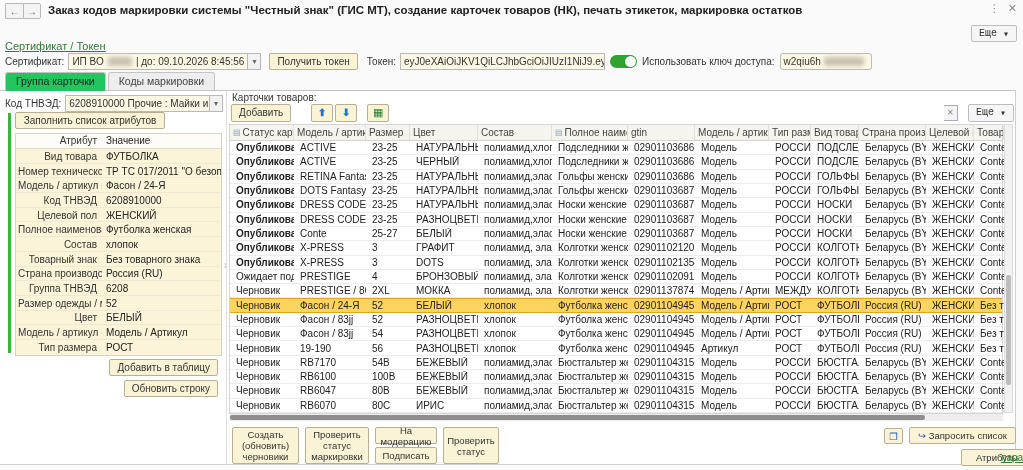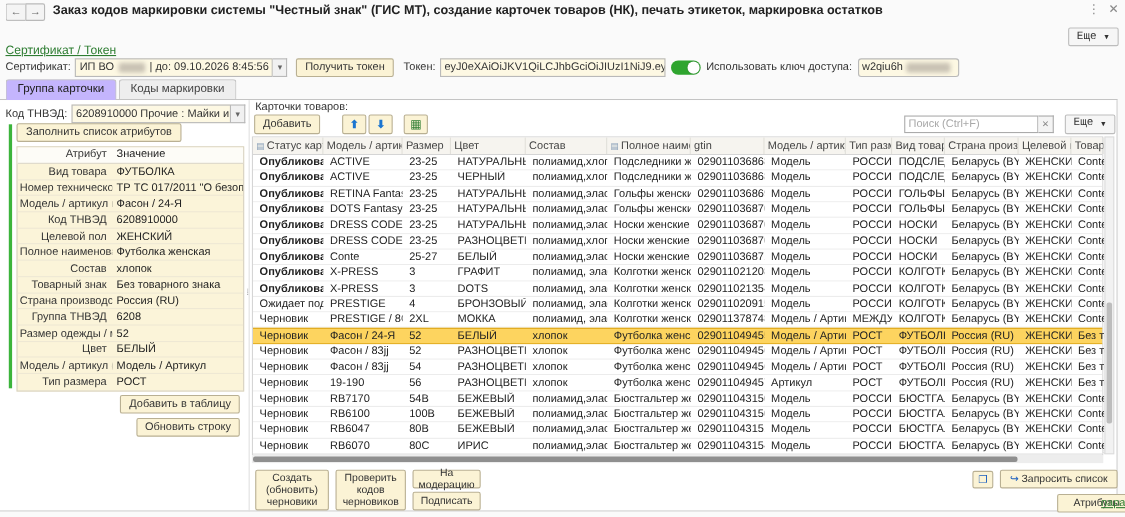--- a/index.html
+++ b/index.html
@@ -37,21 +37,21 @@
   .cert-row { position:absolute; left:5px; top:53px; width:1014px; display:flex; align-items:center; }
   .lbl { font-size:10px; color:#333; white-space:nowrap; }
   .toggle { width:27px; height:13px; border-radius:7px; background:#2fa52f; position:relative; margin:0 5px; cursor:pointer; flex:0 0 auto; }
   .toggle .knob { position:absolute; right:1px; top:1px; width:11px; height:11px; border-radius:50%; background:#fff; box-shadow:0 0 1px #0006; }
 
   
   .tabs { position:absolute; left:0; top:72px; width:1016px; height:19px; display:flex; align-items:flex-end;
     border-bottom:1px solid #c4c4c4; padding-left:5px; gap:2px; }
   .tab { font-size:10.5px; padding:2px 10px 3px; border:1px solid #c4c4c4; border-bottom:none;
     border-radius:3px 3px 0 0; background:#eeeeee; color:#444; cursor:pointer; }
-  .tab.active { background:#c4b5fd; position:relative; top:1px; padding-bottom:4px; color:#222; }
+  .tab.active { background:#22c55e; position:relative; top:1px; padding-bottom:4px; color:#222; }
 
   
   .content { position:absolute; left:0; top:91px; width:1016px; height:374px; background:#ffffff;
     border-right:1px solid #d0d0d0; border-bottom:1px solid #d0d0d0; }
 
   
   .tnved-row { position:absolute; left:5px; top:4px; width:218px; display:flex; align-items:center; }
   .greenbar { position:absolute; left:8px; top:22px; width:3px; height:240px; background:#3cb43c; }
   .fill-btn { position:absolute; left:15px; top:21px; width:150px; }
   .attr-table { position:absolute; left:15px; top:42px; width:207px; border:1px solid #d7d2c2; background:#fbf4d9; font-size:10px; }
@@ -262,21 +262,20 @@
         </button>
       <button class="btn tb-btn arrow-btn" style="margin-left:2px;">
           <span>⬇</span>
         </button>
       <div class="tb-gap"></div>
       <button class="btn tb-btn icon-btn">
           <span>▦</span>
         </button>
       <div class="tb-spring"></div>
       <div class="search-wrap">
-        <input class="search-input" placeholder="Поиск (Ctrl+F)" style="">
         <div class="search-clear">
             <span>✕</span>
           </div>
       </div>
       <div class="tb-gap"></div>
       <button class="btn gray tb-btn"><span>Еще</span>&nbsp;<span>▾</span></button>
     </div>
 
     <div class="cards-table">
       <div class="chead">
@@ -613,23 +612,24 @@
 
     <div class="vscroll">
         <div class="vthumb"></div>
       </div>
     <div class="hscroll">
         <div class="hthumb"></div>
       </div>
 
     <div class="bottombar">
       <div class="bb-btn" style="left:3px;top:3px;width:67px;height:37px;">Создать (обновить) черновики</div>
-      <div class="bb-btn" style="left:76px;top:3px;width:64px;height:37px;">Проверить кодов черновиков</div>
+      <div class="bb-btn" style="left:76px;top:3px;width:64px;height:37px;">Проверить статус маркировки</div>
       <div class="bb-btn" style="left:146px;top:3px;width:62px;height:17px;">На модерацию</div>
       <div class="bb-btn" style="left:146px;top:23px;width:62px;height:17px;">Подписать</div>
+      <div class="bb-btn" style="left:214px;top:3px;width:56px;height:37px;">Проверить статус</div>
 
       <div class="bb-btn" style="left:655px;top:4px;width:19px;height:16px;">
           <span class="blue">❐</span>
         </div>
       <div class="bb-btn" style="left:680px;top:3px;width:107px;height:17px;">
         <span class="blue">↪</span>&nbsp;<span>Запросить список</span>
       </div>
       <div class="bb-btn" style="left:732px;top:25px;width:72px;height:17px;">Атрибуты</div>
       <a class="greenlink link-params" style="left:772px;top:28px;">параметры</a>
     </div>

